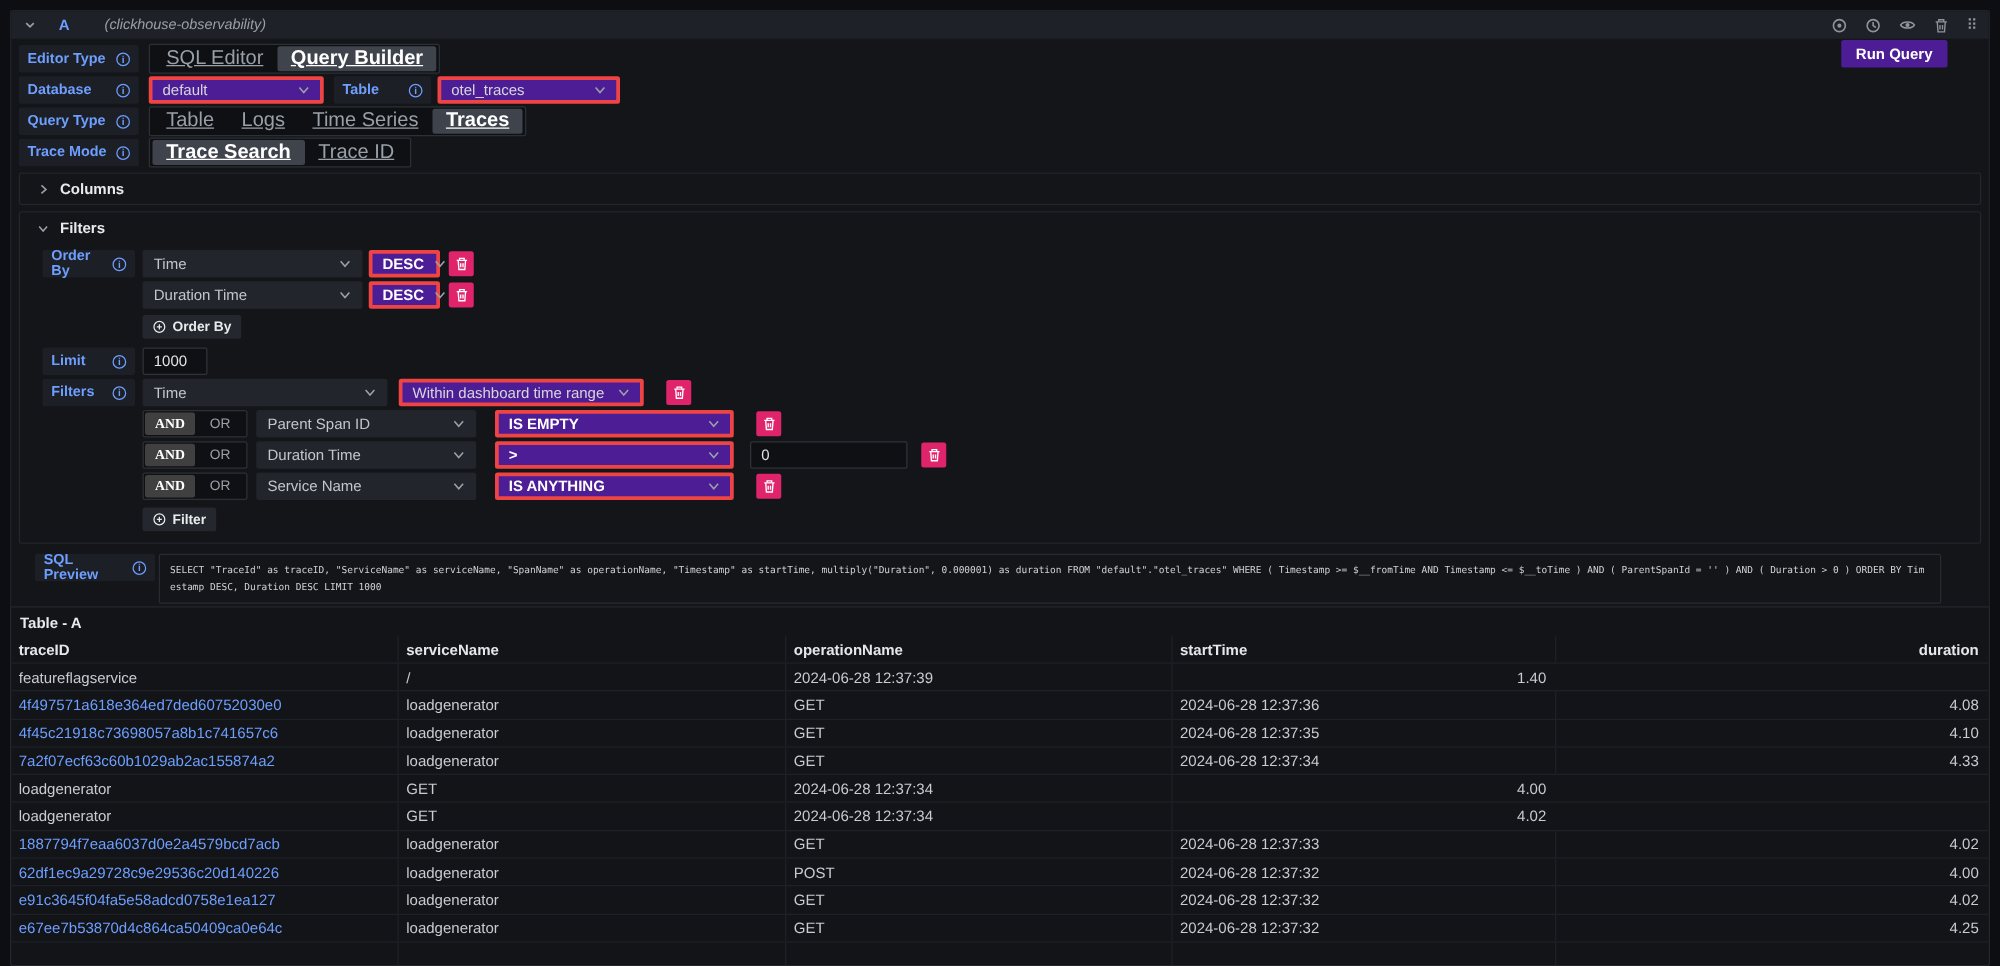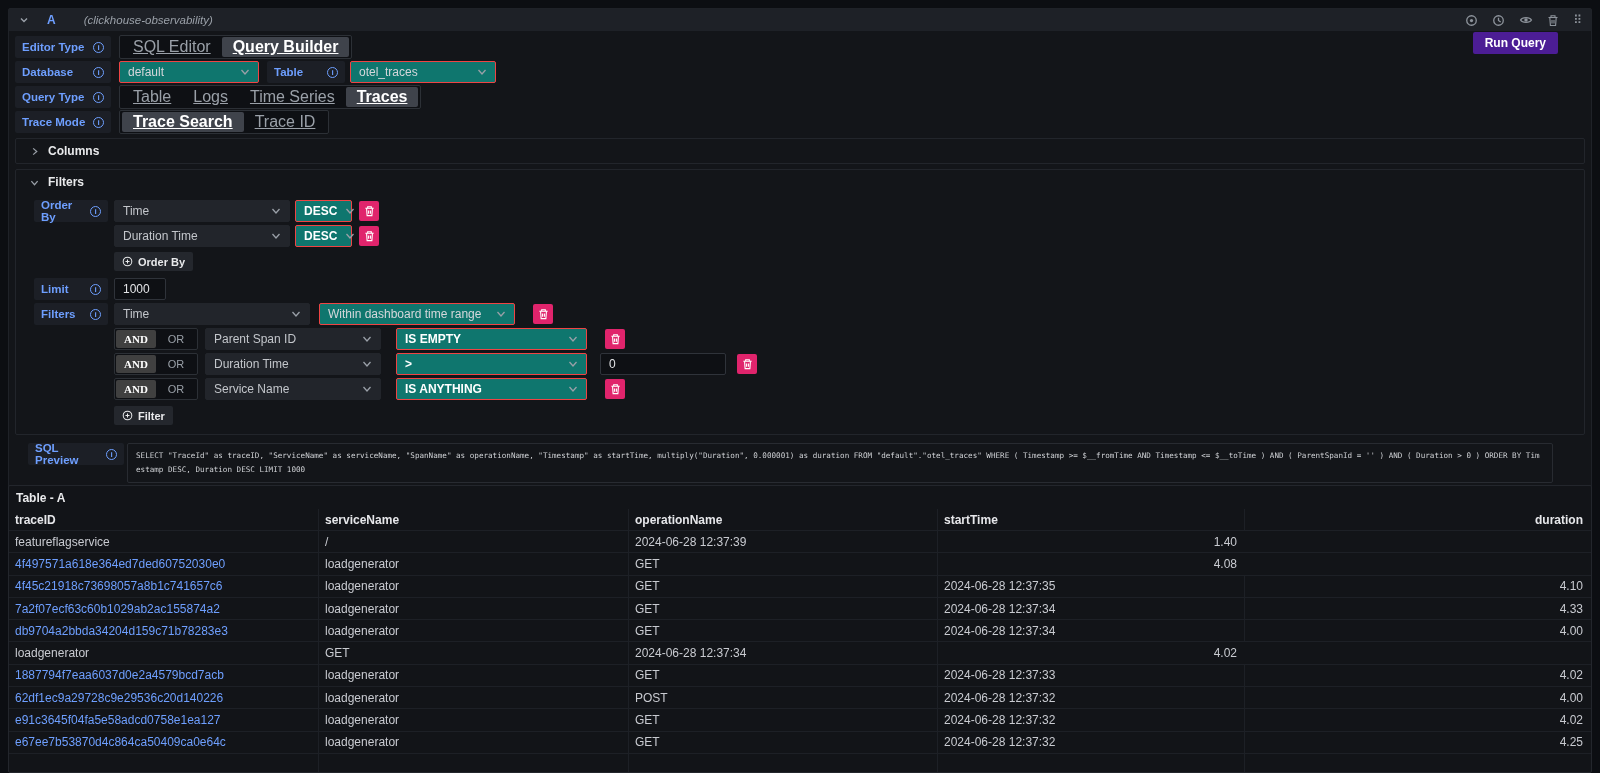--- a/index.html
+++ b/index.html
@@ -49,21 +49,21 @@
     color:#6e9fff; flex:none; margin-left:6px;
   }
   .lbl-88 { width:96px; }
   .lbl-78 { width:78px; }
   .lbl-74 { width:74px; }
 
   .select {
     height:22px; display:flex; align-items:center; justify-content:space-between;
     padding:0 8px; border-radius:2px; flex:none; color:#d5d7db;
   }
-  .select.dark { background:#0f766e; border:1px solid #ef4444; }
+  .select.dark { background:#4c1d95; border:3px solid #ef4444; }
   .select.lite { background:#22252b; border:1px solid #22252b; color:#c3c6cb; }
   .select .chev { flex:none; margin-left:8px; }
 
   .input {
     height:22px; background:#0e1014; border:1px solid #2f333a; border-radius:2px;
     display:flex; align-items:center; padding:0 8px; color:#e3e4e7; flex:none;
   }
 
   .radio-group {
     height:24px; background:#0e1014; border:1px solid #2c3036; border-radius:2px;
@@ -532,41 +532,41 @@
     <div class="tcell">featureflagservice</div>
     <div class="tcell">/</div>
     <div class="tcell">2024-06-28 12:37:39</div>
     <div class="tcell">1.40</div>
   </div>
 
   <div class="trow">
     <div class="tcell link">4f497571a618e364ed7ded60752030e0</div>
     <div class="tcell">loadgenerator</div>
     <div class="tcell">GET</div>
+    <div class="tcell">2024-06-28 12:37:36</div>
     <div class="tcell">4.08</div>
   </div>
 
   <div class="trow">
     <div class="tcell link">4f45c21918c73698057a8b1c741657c6</div>
     <div class="tcell">loadgenerator</div>
     <div class="tcell">GET</div>
     <div class="tcell">2024-06-28 12:37:35</div>
     <div class="tcell">4.10</div>
   </div>
 
   <div class="trow">
     <div class="tcell link">7a2f07ecf63c60b1029ab2ac155874a2</div>
     <div class="tcell">loadgenerator</div>
     <div class="tcell">GET</div>
     <div class="tcell">2024-06-28 12:37:34</div>
     <div class="tcell">4.33</div>
   </div>
 
   <div class="trow">
-    <div class="tcell link">db9704a2bbda34204d159c71b78283e3</div>
     <div class="tcell">loadgenerator</div>
     <div class="tcell">GET</div>
     <div class="tcell">2024-06-28 12:37:34</div>
     <div class="tcell">4.00</div>
   </div>
 
   <div class="trow">
     <div class="tcell">loadgenerator</div>
     <div class="tcell">GET</div>
     <div class="tcell">2024-06-28 12:37:34</div>

